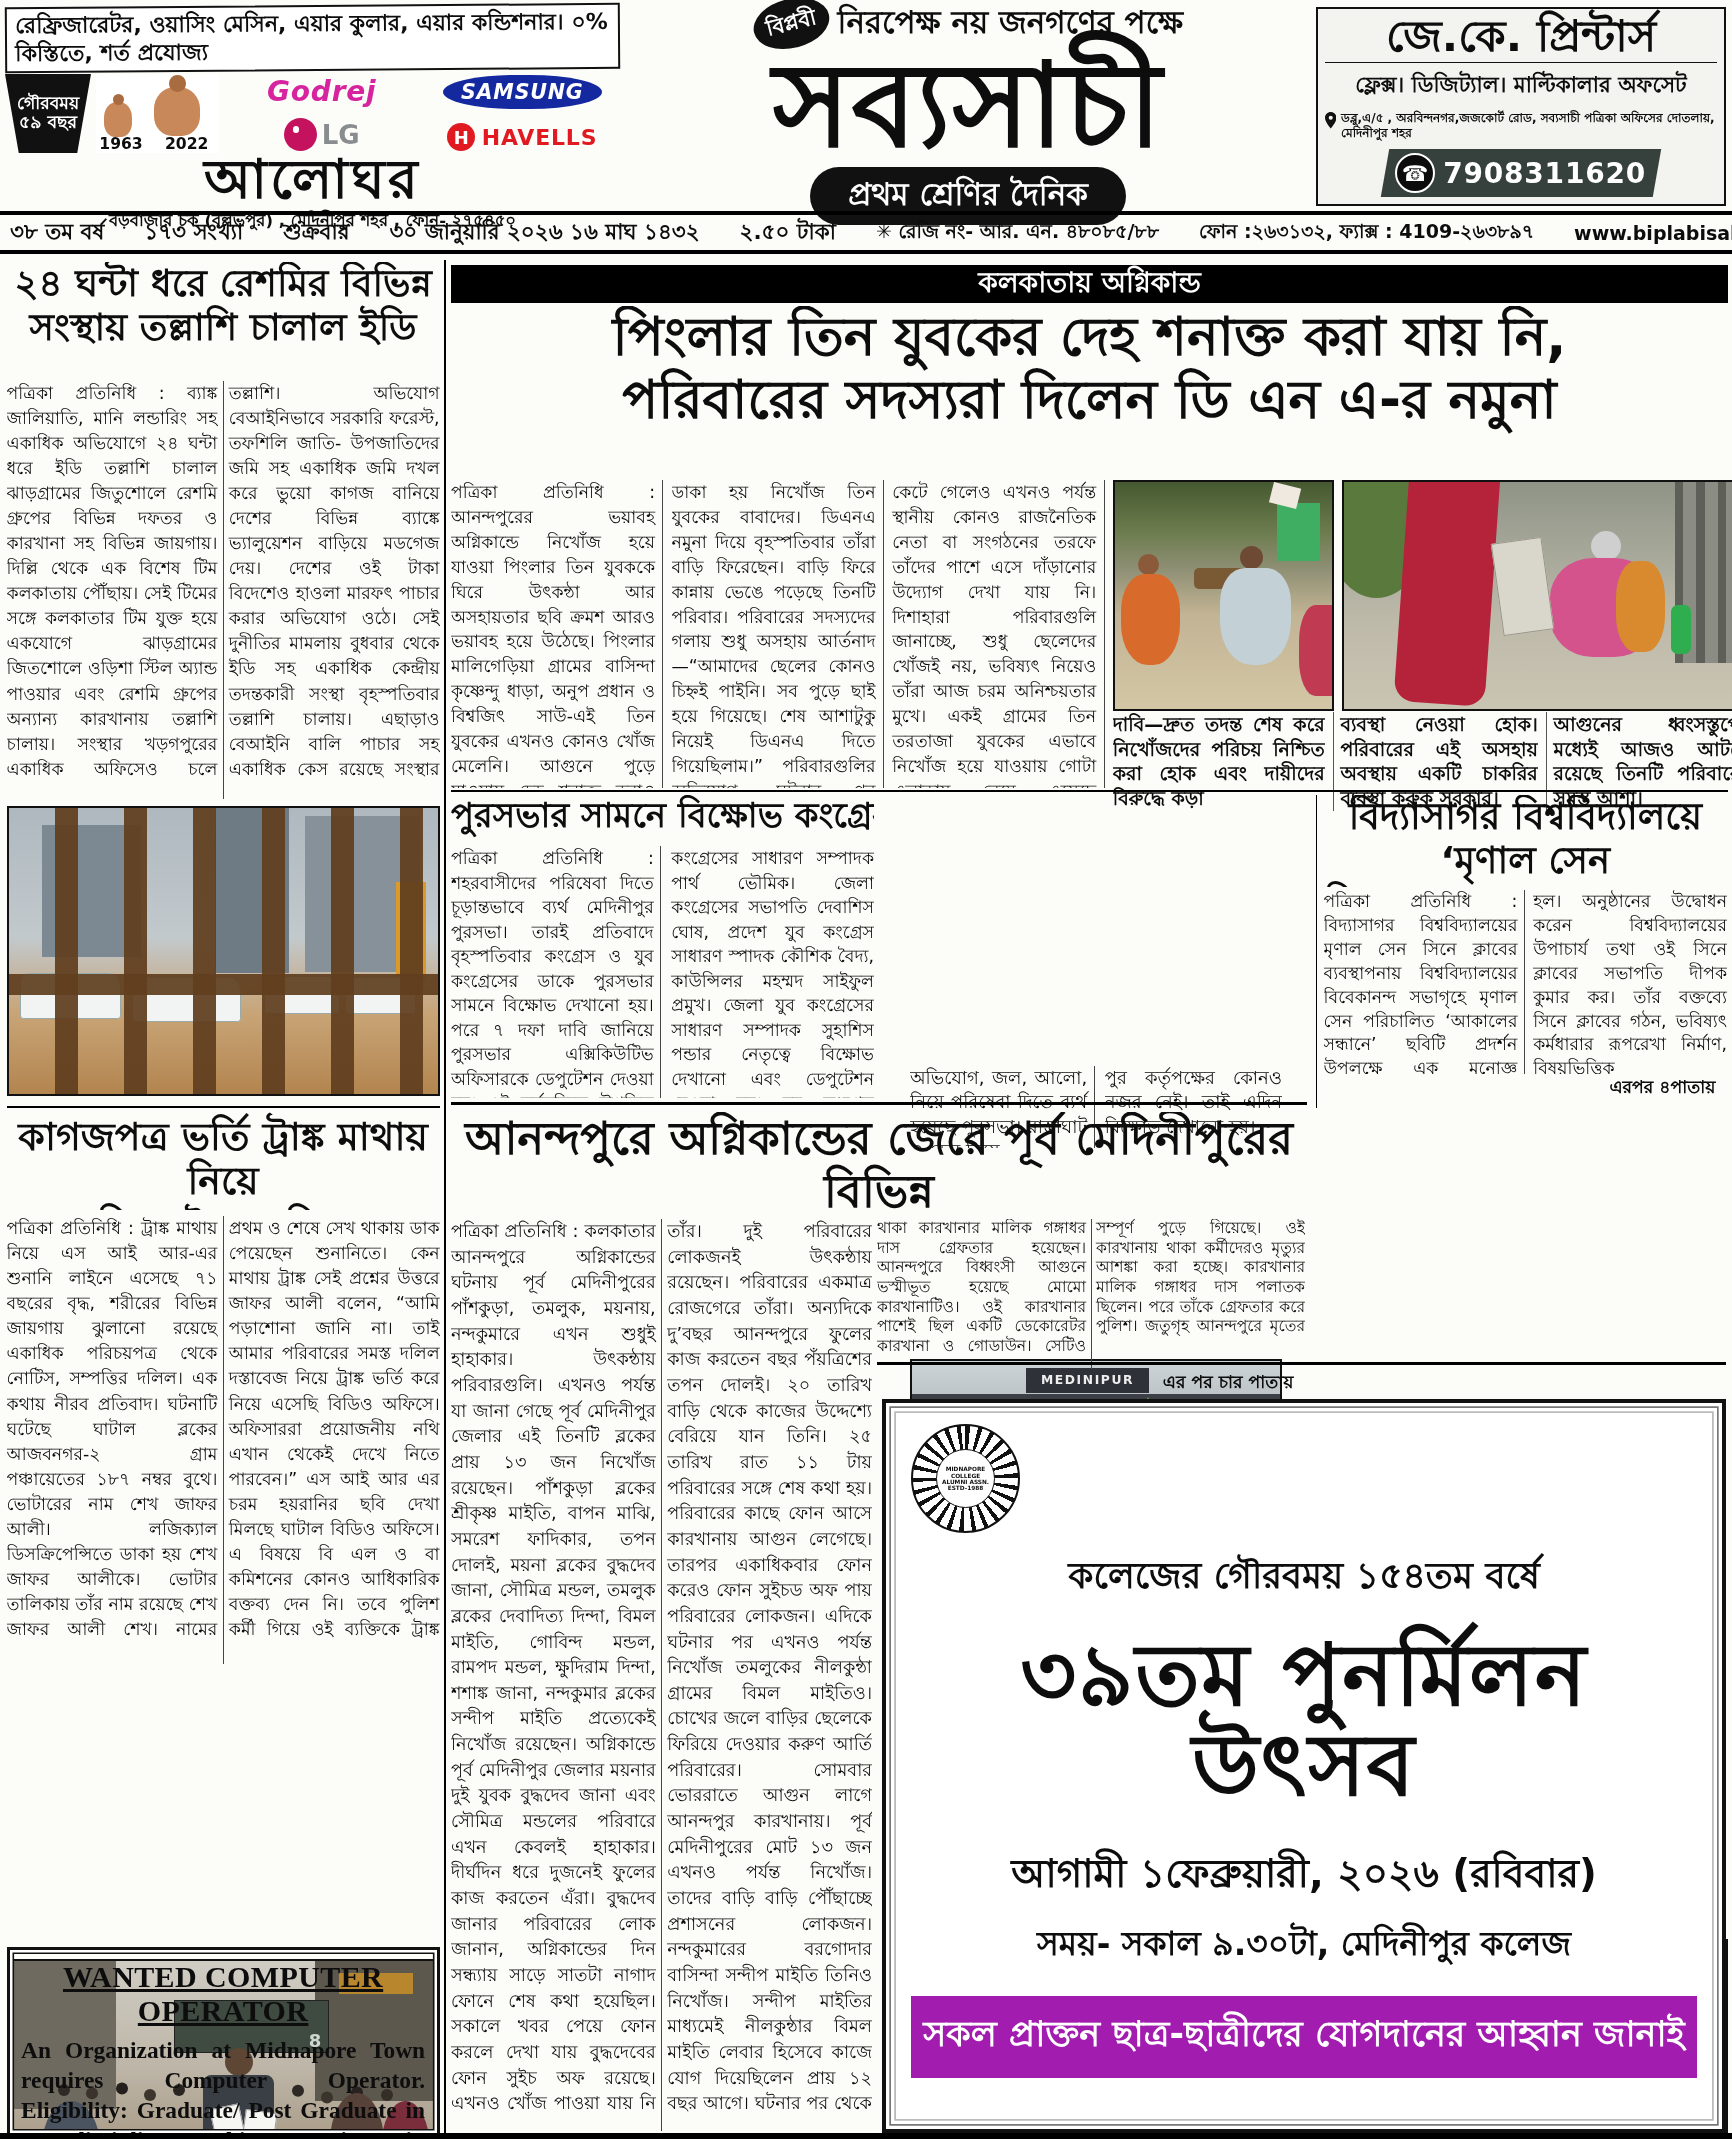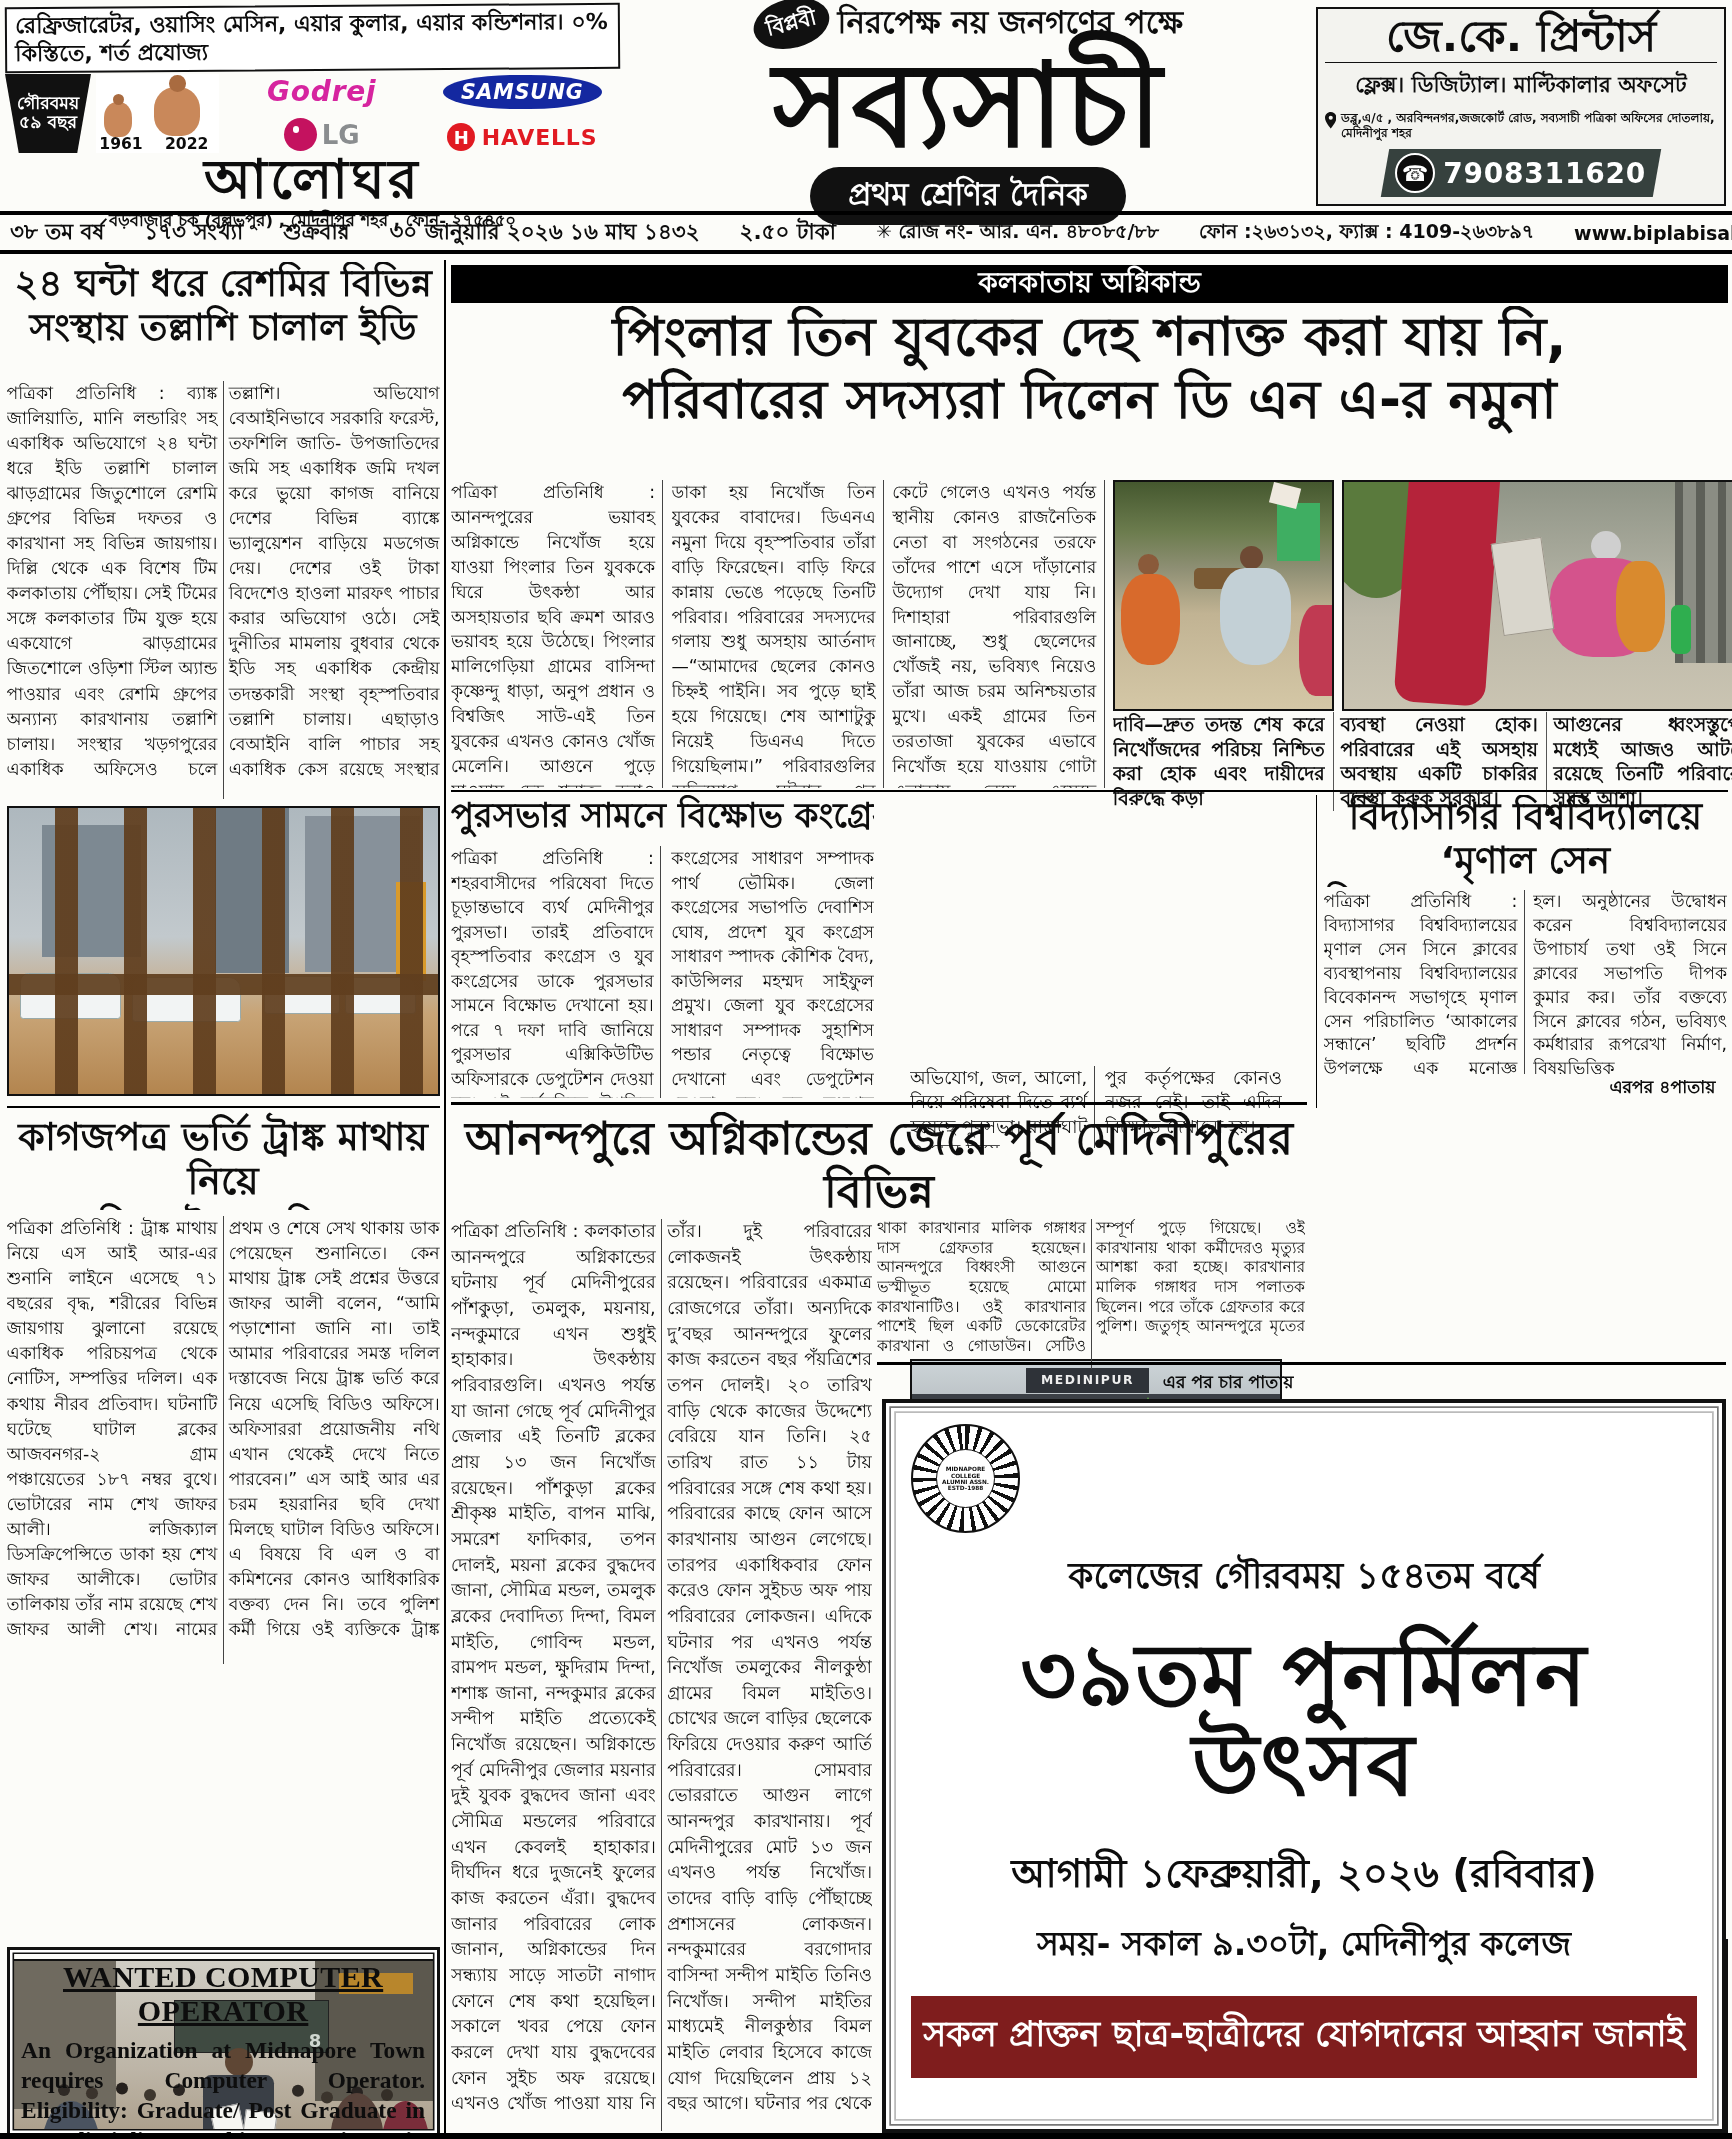--- a/index.html
+++ b/index.html
@@ -108,21 +108,21 @@
   .r-orgrow{display:flex;align-items:center;gap:11.5px;}
   .r-logo{flex:0 0 105px;height:105px;border-radius:50%;border:2.5px solid #111;position:relative;
           background:repeating-conic-gradient(#111 0 5deg,#fff 5deg 14deg);display:flex;align-items:center;justify-content:center;}
   .r-logo .core{width:54px;height:54px;border-radius:50%;background:#fff;border:1.6px solid #111;
           display:flex;flex-direction:column;align-items:center;justify-content:center;font-size:5.8px;font-weight:700;line-height:1.1;padding:1.6px;}
   .r-org{flex:1;font-size:48px;font-weight:900;line-height:1.1;}
   .r-line1{font-size:36px;font-weight:900;margin-top:15px;}
   .r-title{font-size:86px;font-weight:900;line-height:1.05;margin-top:21.4px;letter-spacing:1.6px;}
   .r-date{font-size:39px;font-weight:900;margin-top:33px;}
   .r-time{font-size:33px;font-weight:800;margin-top:10px;}
-  .r-footer{background:#7f1d1d;color:#fff;font-size:35px;font-weight:900;padding:11.5px 5px;margin-top:21.4px;}
+  .r-footer{background:#a21caf;color:#fff;font-size:35px;font-weight:900;padding:11.5px 5px;margin-top:21.4px;}
   
   .shape{position:absolute;}
   .factory{left:6.6px;top:806px;width:433px;height:290px;}
   .fbg{inset:0;background:linear-gradient(180deg,#aeb8be 0%,#c2c9cd 45%,#c8a476 72%,#b3854f 100%);}
   .fstruct{background:#7d8992;}
   .fcar{background:#f2f4f4;border-radius:8.2px 11.5px 3.3px 3.3px;border:0.8px solid #9aa;}
   .fbars{inset:0;background:repeating-linear-gradient(90deg,rgba(0,0,0,0) 0 46px,rgba(96,62,30,.93) 46px 69px);}
   .fbarh{left:0;right:0;top:58%;height:21.4px;background:rgba(96,62,30,.93);}
   .street{left:6.6px;top:1669px;width:433px;height:273px;}
   .sbg{inset:0;background:linear-gradient(180deg,#d0cdc4 0%,#bdb5a7 40%,#a89a85 70%,#93806a 100%);}
@@ -157,21 +157,21 @@
 
   <div class="abs aloghar">
     <div class="offer">রেফ্রিজারেটর, ওয়াসিং মেসিন, এয়ার কুলার, এয়ার কন্ডিশনার। ০% কিস্তিতে, শর্ত প্রযোজ্য</div>
     <div class="brandrow">
       <div class="anniv">গৌরবময় ৫৯ বছর</div>
       <div class="sumo">
         <div class="sumobody" style="left:8.2px;top:28px;width:28px;height:35px;"></div>
         <div class="sumohead" style="left:16.5px;top:20px;width:11.5px;height:11.5px;"></div>
         <div class="sumobody" style="left:58px;top:13px;width:46px;height:49px;"></div>
         <div class="sumohead" style="left:73px;top:1.6px;width:16.5px;height:16.5px;"></div>
-        <div class="yr" style="left:3.3px;">1961</div>
+        <div class="yr" style="left:3.3px;">1963</div>
         <div class="yr" style="left:69px;">2022</div>
       </div>
       <div class="brandcol">
         <div class="godrej">Godrej</div>
         <div class="lgwrap">
           <div class="lgcirc"></div>
           <div class="lgtxt">LG</div>
         </div>
       </div>
       <div class="brandcol">

